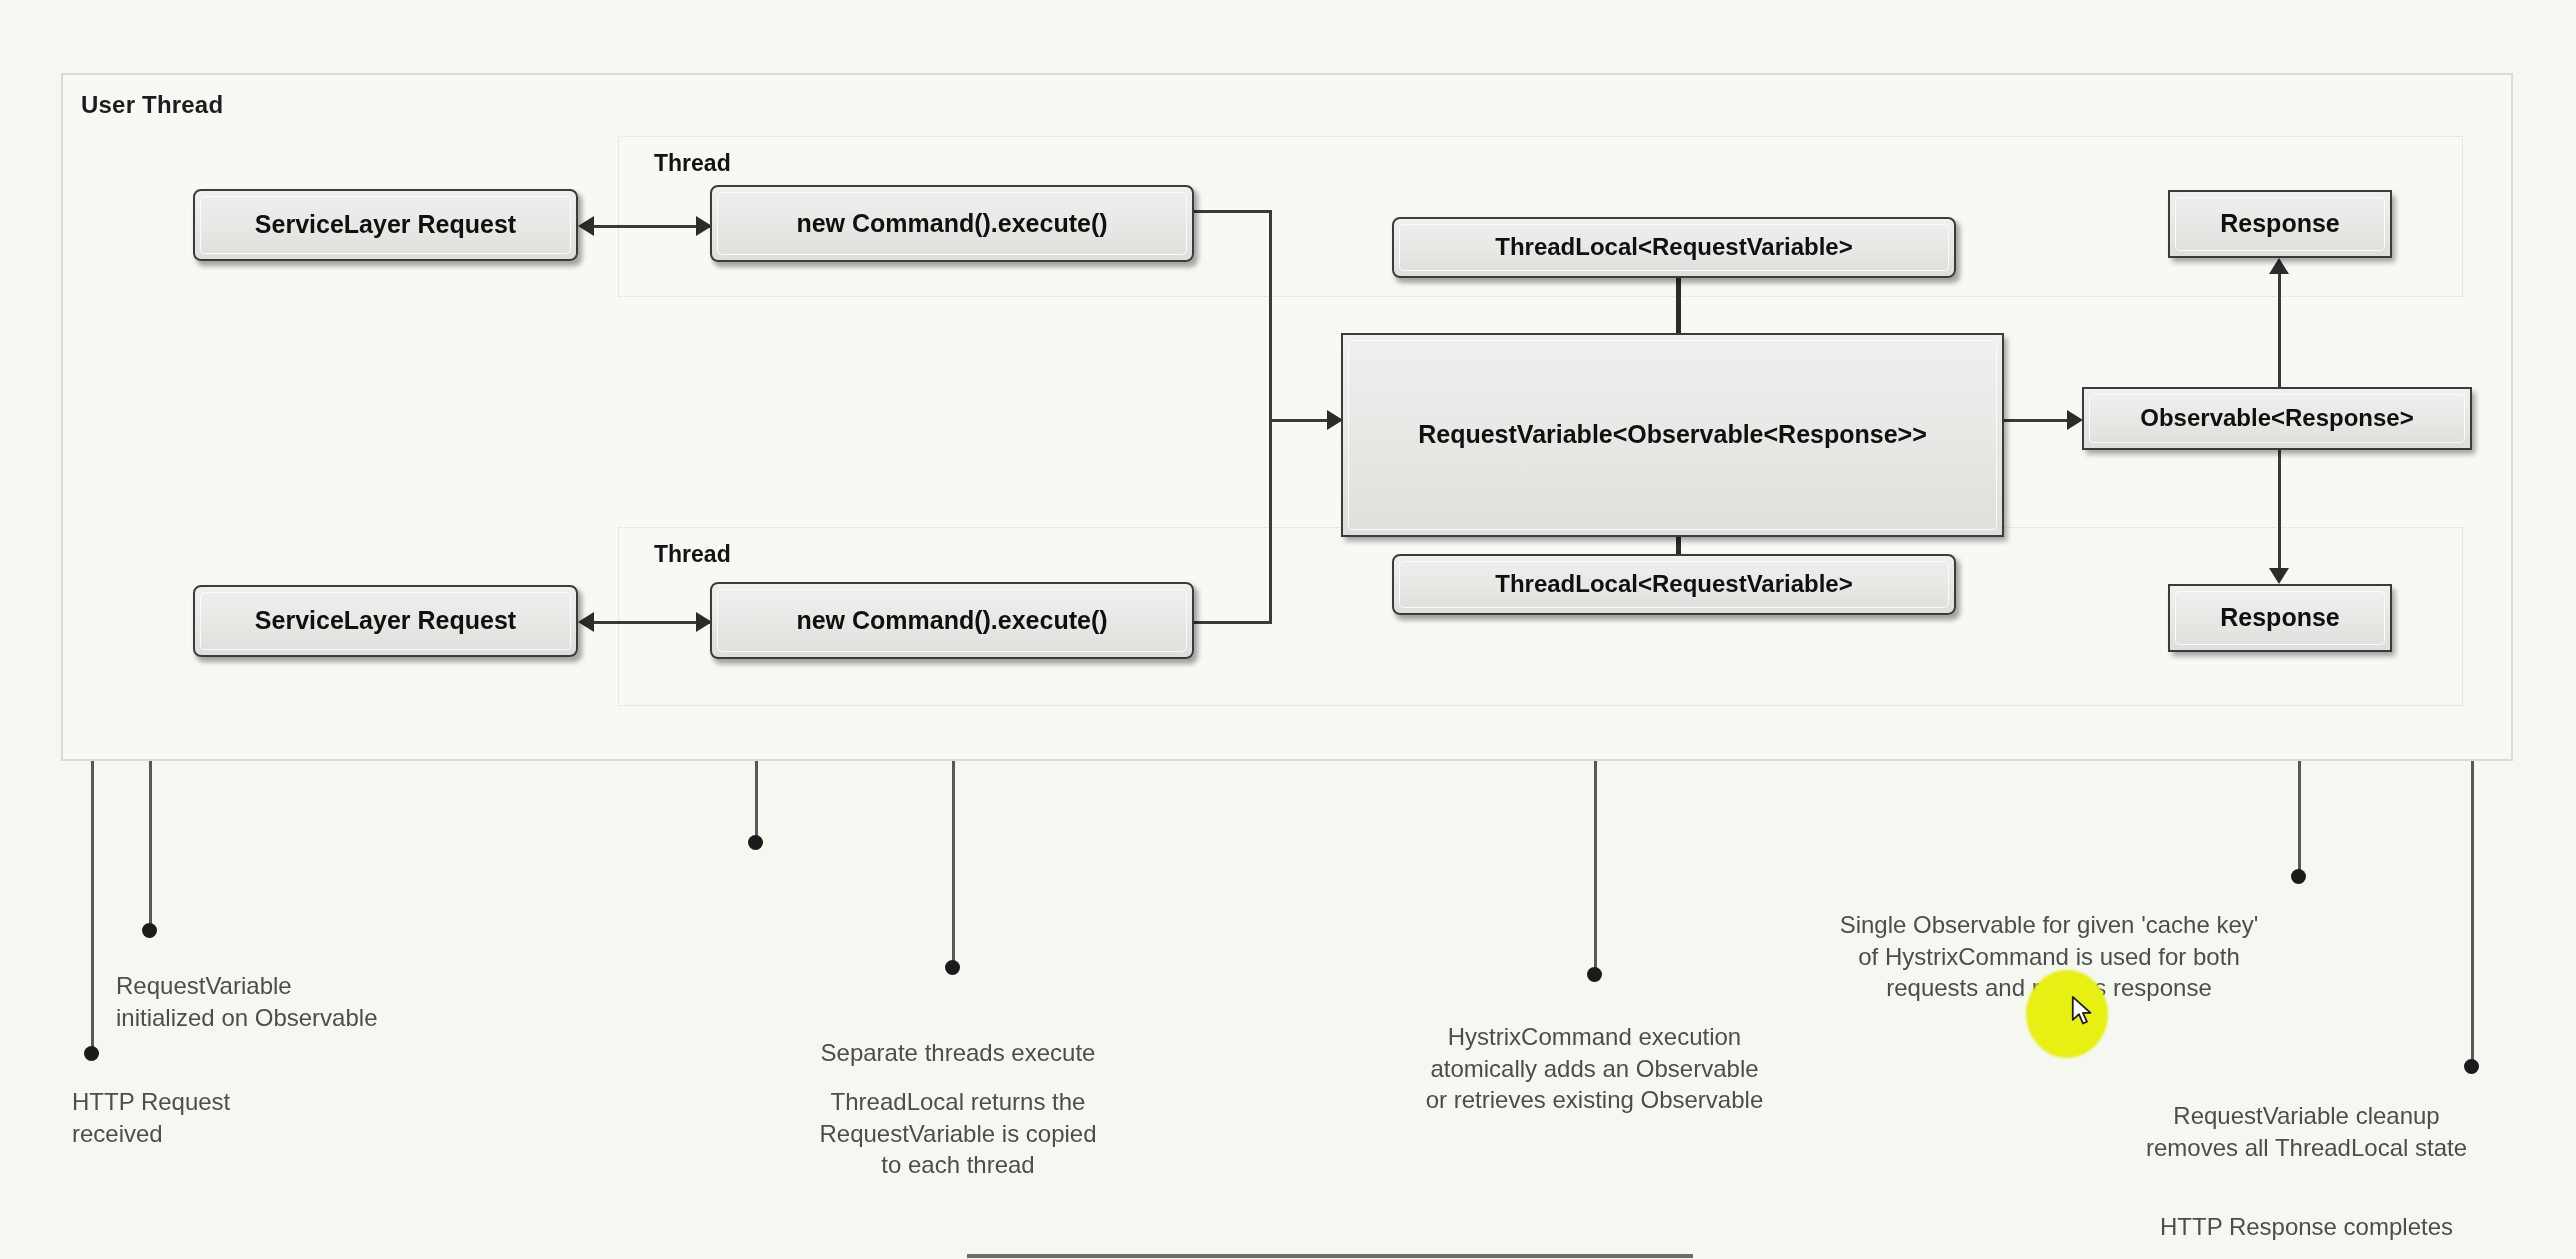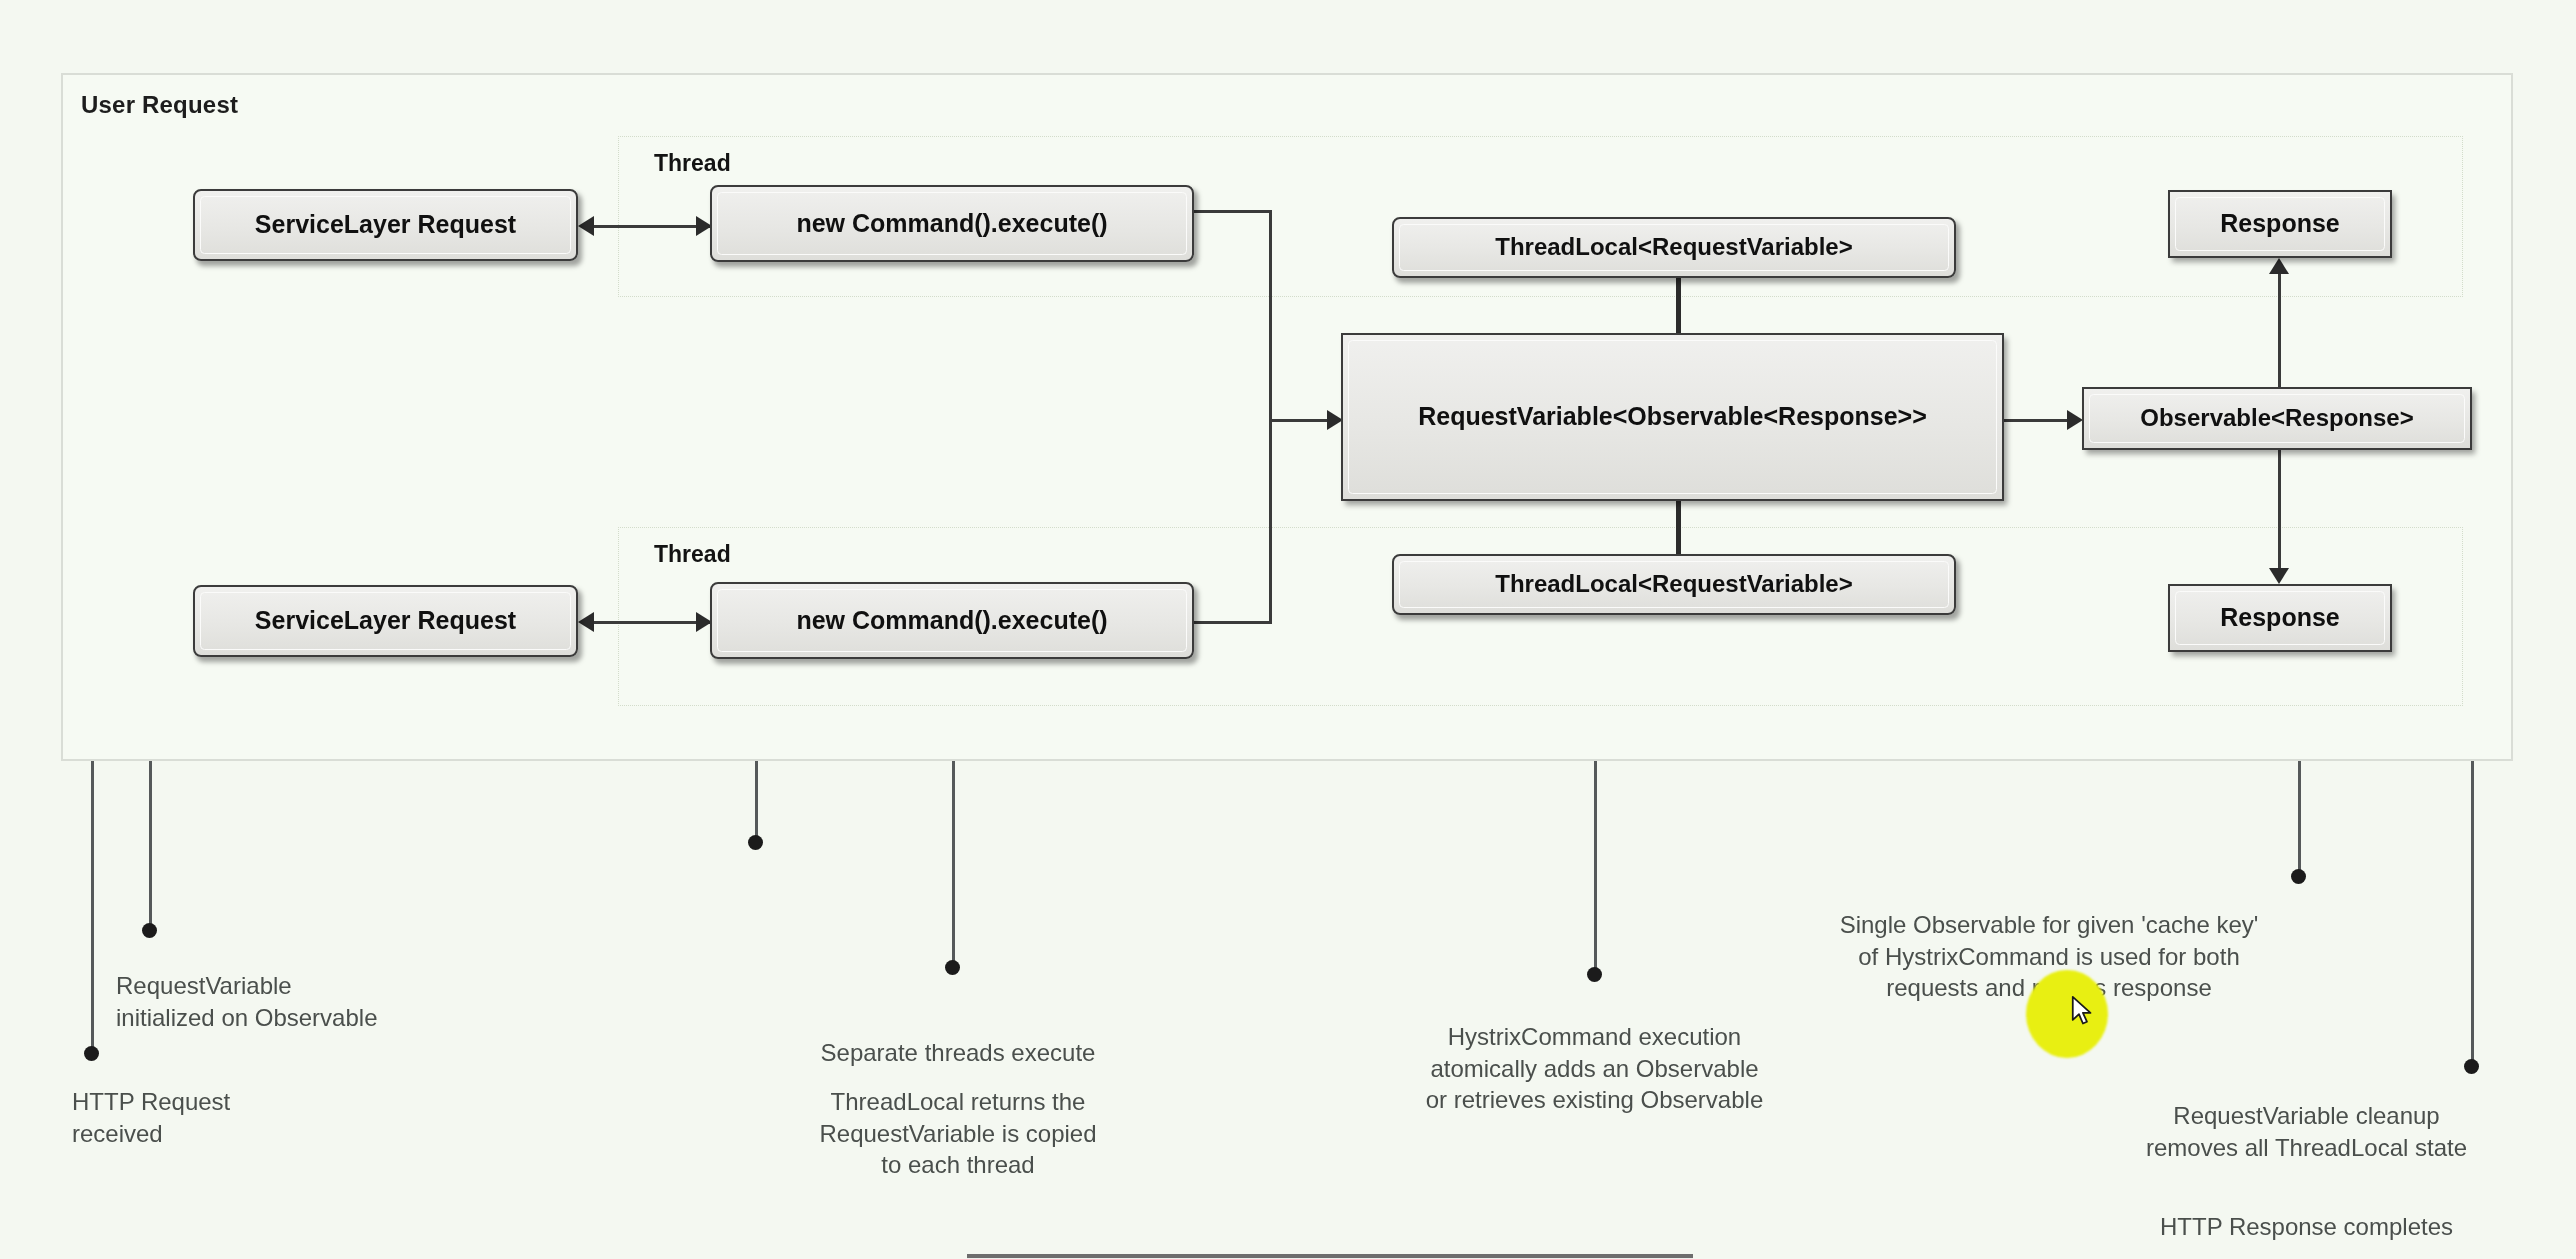--- a/index.html
+++ b/index.html
@@ -105,21 +105,21 @@
     border-top:4.5px solid #6d6d6d;
     background:#eceeea;
   }
 </style>
 </head>
 <body>
 
 <div id="stage">
 
   <div class="outer-box"></div>
-  <div class="outer-title">User Request</div>
+  <div class="outer-title">User Thread</div>
 
   <div class="dotted-group" style="left:618px;top:136px;width:1845px;height:161px;"></div>
   <div class="dotted-group" style="left:618px;top:527px;width:1845px;height:179px;"></div>
 
   <div class="lane-title" style="left:654px;top:150px;">Thread</div>
   <div class="lane-title" style="left:654px;top:541px;">Thread</div>
 
   <div class="ln h" style="left:591px;top:225px;width:121px;"></div>
   <div class="arrow left" style="left:578px;top:216px;"></div>
   <div class="arrow right" style="left:696px;top:216px;"></div>
@@ -173,21 +173,21 @@
   <div class="node rounded" style="left:1392px;top:217px;width:564px;height:61px;font-size:24px;">
     <span class="inner-line"></span>
     <span>ThreadLocal&lt;RequestVariable&gt;</span>
   </div>
 
   <div class="node rounded" style="left:1392px;top:554px;width:564px;height:61px;font-size:24px;">
     <span class="inner-line"></span>
     <span>ThreadLocal&lt;RequestVariable&gt;</span>
   </div>
 
-  <div class="node" style="left:1341px;top:333px;width:663px;height:168px;font-size:25px;">
+  <div class="node" style="left:1341px;top:333px;width:663px;height:204px;font-size:25px;">
     <span class="inner-line"></span>
     <span>RequestVariable&lt;Observable&lt;Response&gt;&gt;</span>
   </div>
 
   <div class="node" style="left:2082px;top:387px;width:390px;height:63px;font-size:24px;">
     <span class="inner-line"></span>
     <span>Observable&lt;Response&gt;</span>
   </div>
 
   <div class="node" style="left:2168px;top:190px;width:224px;height:68px;font-size:25px;">

